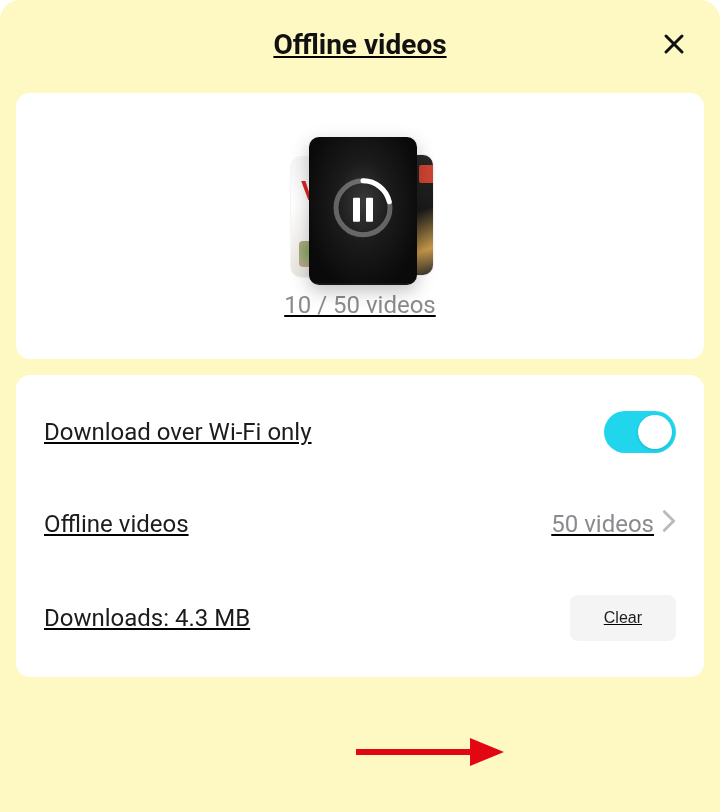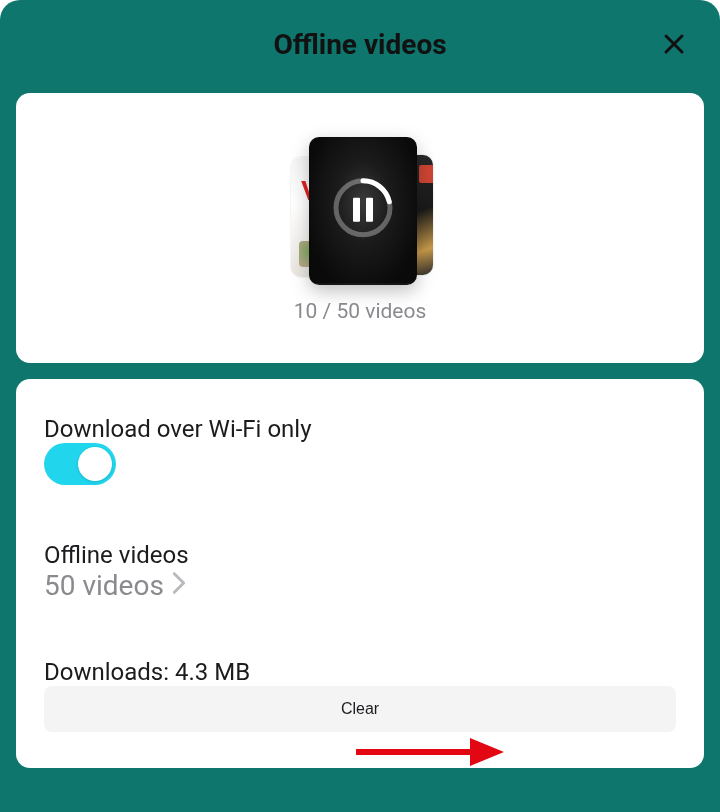--- a/index.html
+++ b/index.html
@@ -10,24 +10,25 @@
     body {
       font-family: -apple-system, BlinkMacSystemFont, "Segoe UI", Roboto, Helvetica, Arial, sans-serif;
       background: #ffffff;
       width: 720px;
       height: 812px;
       overflow: hidden;
     }
     .sheet {
       width: 100%;
       height: 100%;
-      background: #0f766e;
+      background: #fef9c3;
       border-radius: 20px 20px 0 0;
       display: flex;
       flex-direction: column;
+      text-decoration: underline;
     }
     .header {
       display: flex;
       align-items: center;
       justify-content: center;
       padding: 28px 24px 24px 24px;
       position: relative;
     }
     .header-title {
       font-size: 28px;
@@ -157,33 +158,33 @@
       background: #ffffff;
       border-radius: 1px;
     }
     .status-text {
       margin-top: 28px;
       font-size: 26px;
       color: #222;
       font-weight: 500;
     }
     .progress-text {
-      margin-top: 12px;
-      font-size: 21px;
+      margin-top: 4px;
+      font-size: 24px;
       color: #8a8a8f;
       font-weight: 400;
     }
     .settings-card {
       padding: 8px 0;
     }
     .row {
       display: flex;
+      align-items: center;
       justify-content: space-between;
       padding: 28px 28px;
-      flex-direction: column;
     }
     .row-label {
       font-size: 24px;
       color: #1c1c1e;
       font-weight: 400;
     }
     .toggle {
       position: relative;
       width: 72px;
       height: 42px;
@@ -199,21 +200,21 @@
       height: 34px;
       background: #ffffff;
       border-radius: 50%;
       box-shadow: 0 1px 3px rgba(0,0,0,0.15);
     }
     .row-value {
       display: flex;
       align-items: center;
       gap: 8px;
       color: #8a8a8f;
-      font-size: 28px;
+      font-size: 24px;
     }
     .chevron svg {
       width: 14px;
       height: 24px;
     }
     .clear-btn {
       background: #f4f4f5;
       border: none;
       border-radius: 8px;
       padding: 14px 34px;

